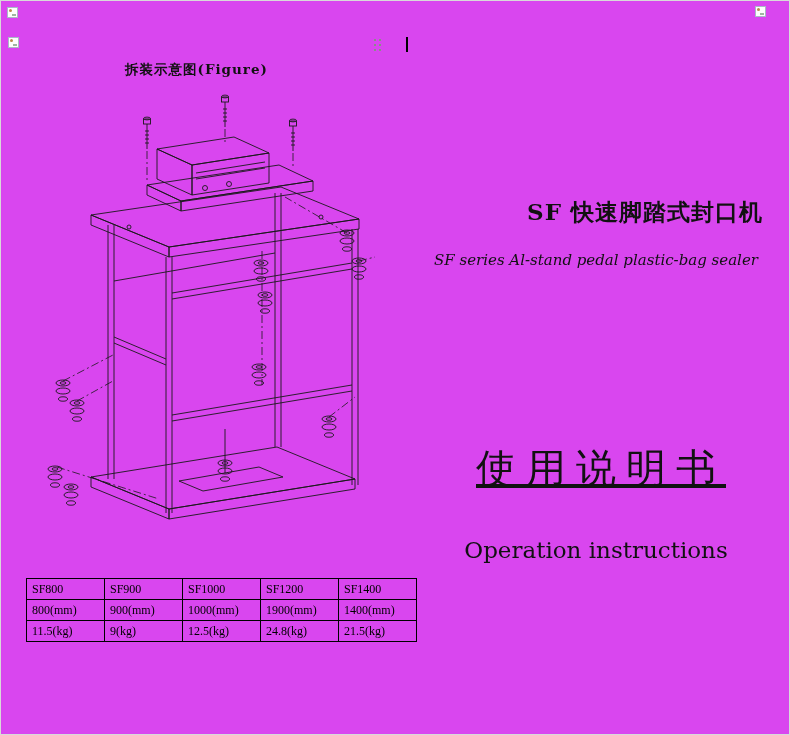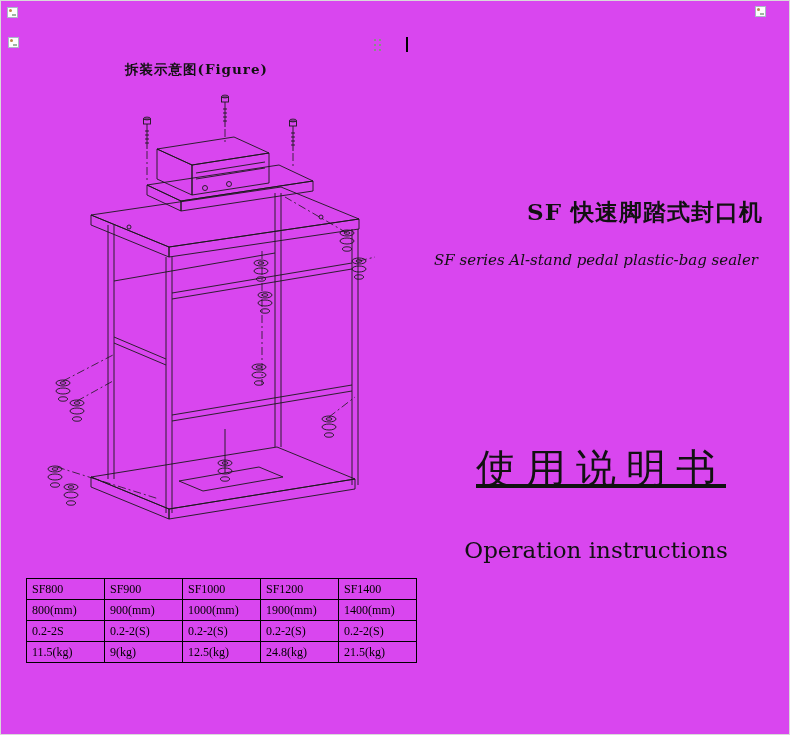--- a/index.html
+++ b/index.html
@@ -164,27 +164,20 @@
         <td>SF1400</td>
       </tr>
       <tr>
         <td>800(mm)</td>
         <td>900(mm)</td>
         <td>1000(mm)</td>
         <td>1900(mm)</td>
         <td>1400(mm)</td>
       </tr>
       <tr>
-        <td>0.2-2S</td>
-        <td>0.2-2(S)</td>
-        <td>0.2-2(S)</td>
-        <td>0.2-2(S)</td>
-        <td>0.2-2(S)</td>
-      </tr>
-      <tr>
         <td>11.5(kg)</td>
         <td>9(kg)</td>
         <td>12.5(kg)</td>
         <td>24.8(kg)</td>
         <td>21.5(kg)</td>
       </tr>
     </tbody>
   </table>
 
 </div>

